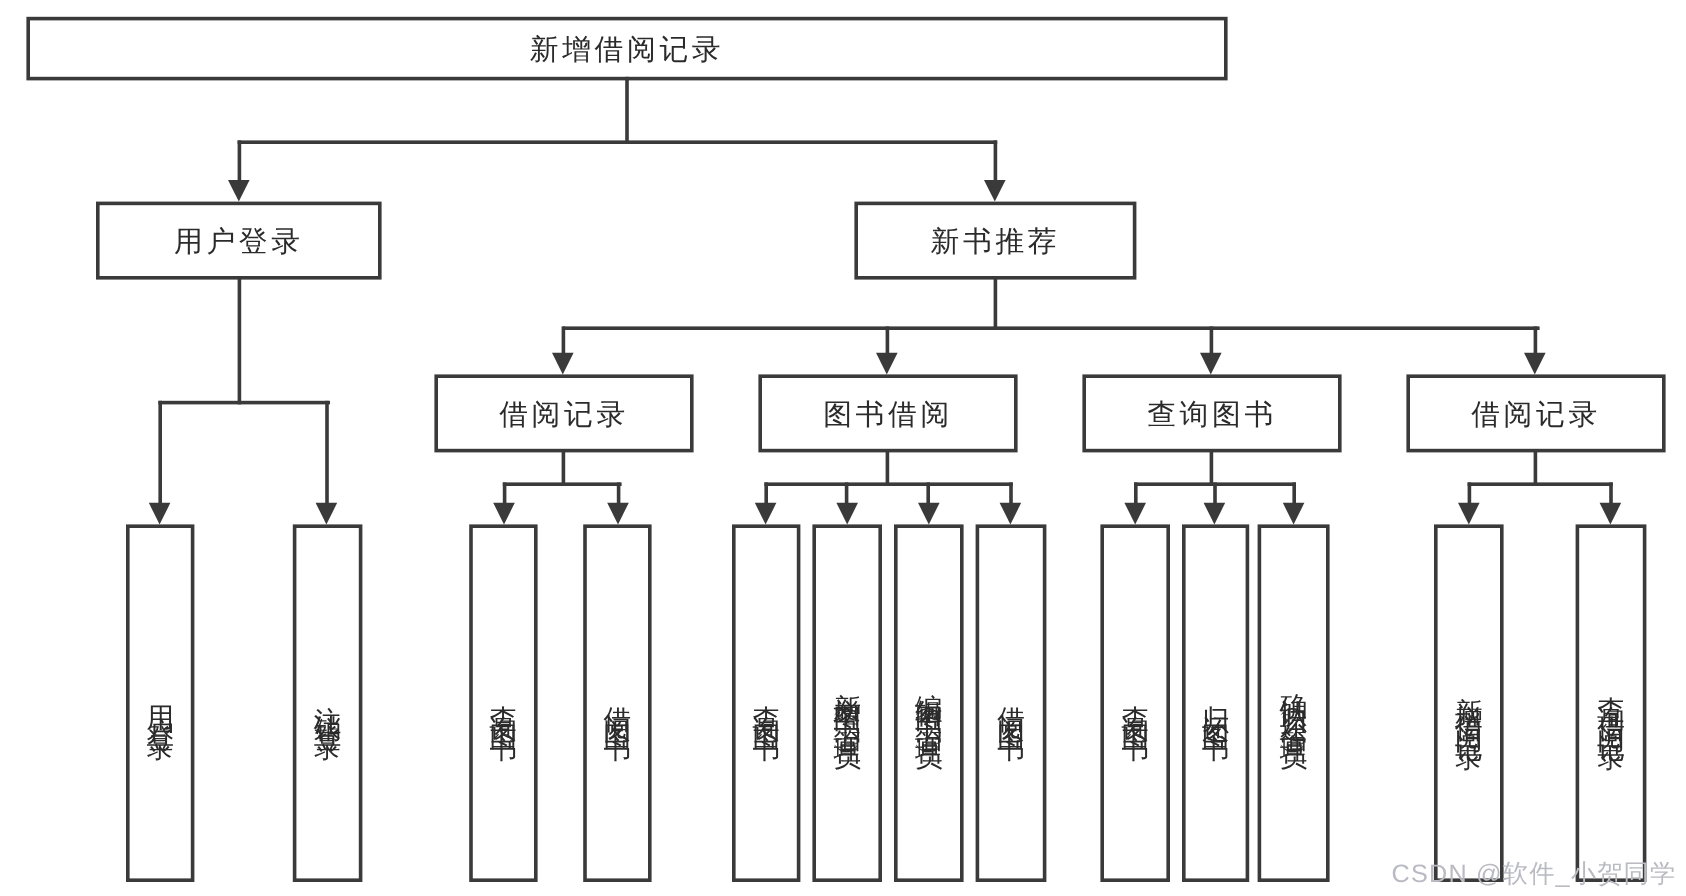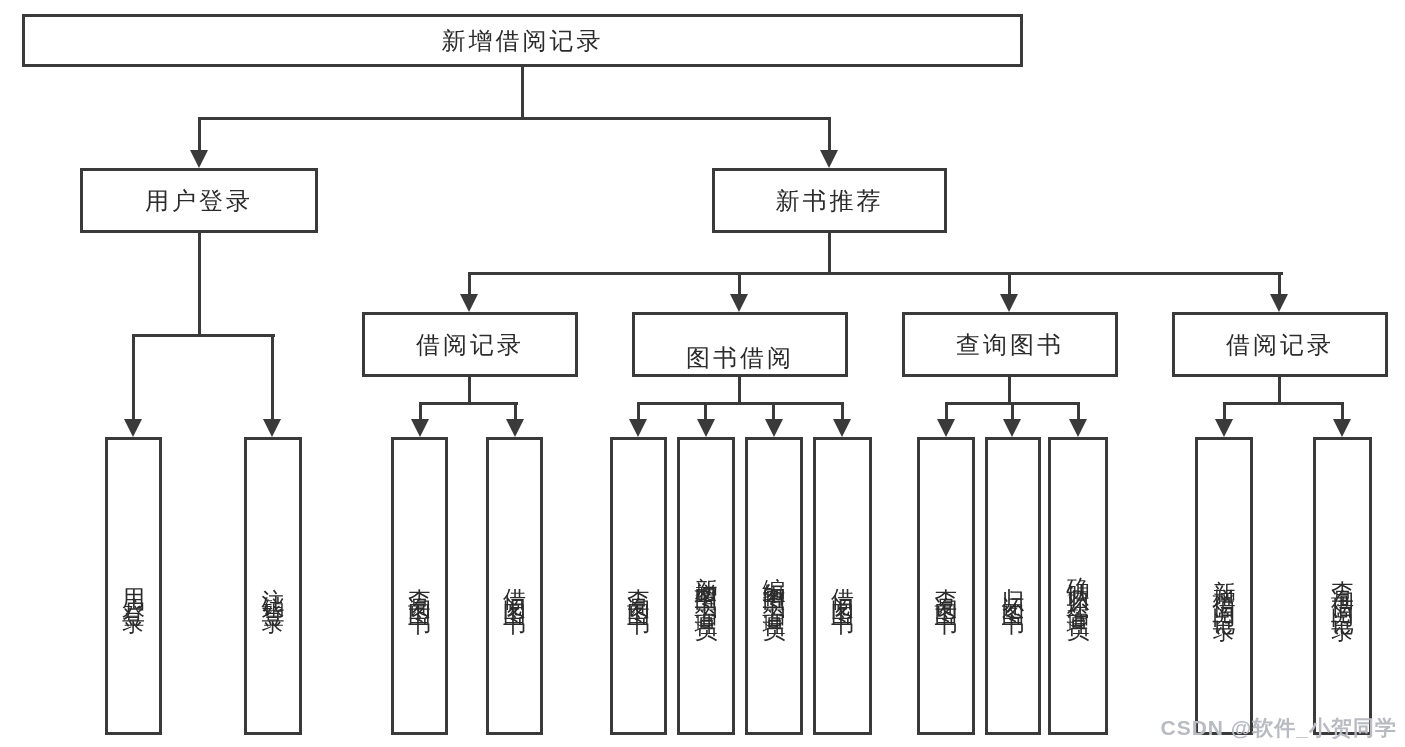--- a/index.html
+++ b/index.html
@@ -17,21 +17,21 @@
     font-size:23px;letter-spacing:8px;color:#2b2b2b;line-height:1;
   }
   .ln{position:absolute;background:#3a3a3a;}
   .ar{
     position:absolute;width:0;height:0;
     border-left:9px solid transparent;border-right:9px solid transparent;
     border-top:18px solid #3a3a3a;
   }
   .wm{
     position:absolute;right:8px;bottom:5px;font-size:21px;letter-spacing:1px;
-    color:#b9bac2;white-space:nowrap;font-weight:bold;
+    color:#b9bac2;white-space:nowrap;
   }
 </style>
 </head>
 <body>
 
 <div class="canvas">
 
   <div class="box" style="left:22px;top:14px;width:1001px;height:53px;">
     <span class="hlabel">新增借阅记录</span>
   </div>
@@ -41,21 +41,21 @@
   </div>
 
   <div class="box" style="left:712px;top:168px;width:235px;height:65px;">
     <span class="hlabel">新书推荐</span>
   </div>
 
   <div class="box" style="left:362px;top:312px;width:216px;height:65px;">
     <span class="hlabel">借阅记录</span>
   </div>
 
-  <div class="box" style="left:632px;top:312px;width:216px;height:65px;align-items:flex-end;">
+  <div class="box" style="left:632px;top:312px;width:216px;height:65px;">
     <span class="hlabel">图书借阅</span>
   </div>
 
   <div class="box" style="left:902px;top:312px;width:216px;height:65px;">
     <span class="hlabel">查询图书</span>
   </div>
 
   <div class="box" style="left:1172px;top:312px;width:216px;height:65px;">
     <span class="hlabel">借阅记录</span>
   </div>

